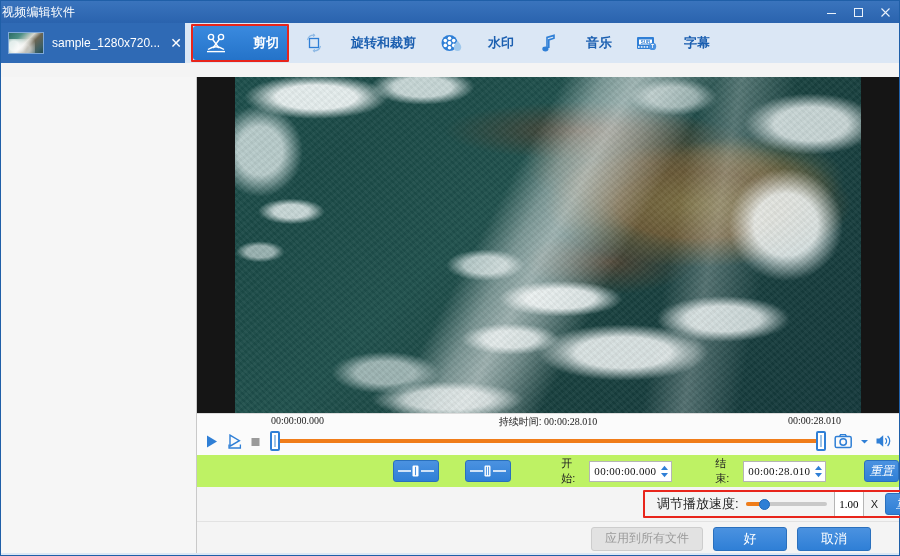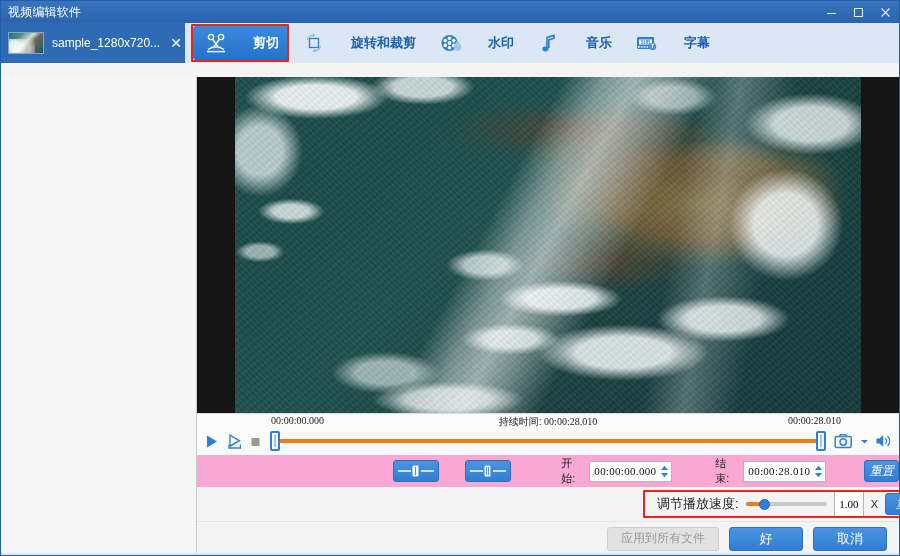--- a/index.html
+++ b/index.html
@@ -23,21 +23,21 @@
   .titlebar {
     height: 22px;
     background: #2f6ab5;
     background: linear-gradient(#3a74bd, #2a63ae);
     display: flex; align-items: center;
     flex: 0 0 22px;
     color: #ffffff;
   }
   .title-text {
     font-size: 12px;
-    padding-left: 7px;
+    padding-left: 1px;
     letter-spacing: 0.2px;
     white-space: nowrap;
   }
   .title-spacer { flex: 1; }
   .win-btns { display: flex; height: 22px; }
   .win-btn {
     width: 27px; height: 22px;
     display: flex; align-items: center; justify-content: center;
     color: #eaf2fb;
   }
@@ -264,21 +264,21 @@
   .handle::after {
     content: "";
     position: absolute; left: 2px; top: 2px;
     width: 2px; height: 12px;
     background: #9cc3e8;
   }
 
   
   .trimrow {
     flex: 0 0 32px;
-    background: #f9a8d4;
+    background: #bef264;
     display: flex; align-items: center;
     padding-left: 196px;
     gap: 10px;
     position: relative;
   }
   .blue-btn {
     background: linear-gradient(#4b92e0,#2f7fd6);
     border: 1px solid #2a70bd;
     border-radius: 3px;
     color: #fff;
@@ -361,21 +361,21 @@
     left: 446px; top: 3px; width: 288px; height: 28px;
   }
 
   
   .footer {
     flex: 0 0 34px;
     background: #f4f4f4;
     border-top: 1px solid #e2e2e2;
     display: flex; align-items: center; justify-content: flex-end;
     gap: 10px;
-    padding-right: 12px;
+    padding-right: 28px;
   }
   .btn-disabled {
     background: #e2e2e2;
     border: 1px solid #cdcdcd;
     color: #9a9a9a;
     font-size: 12px;
     height: 24px; width: 112px;
     border-radius: 3px;
     display: flex; align-items: center; justify-content: center;
     cursor: default;

